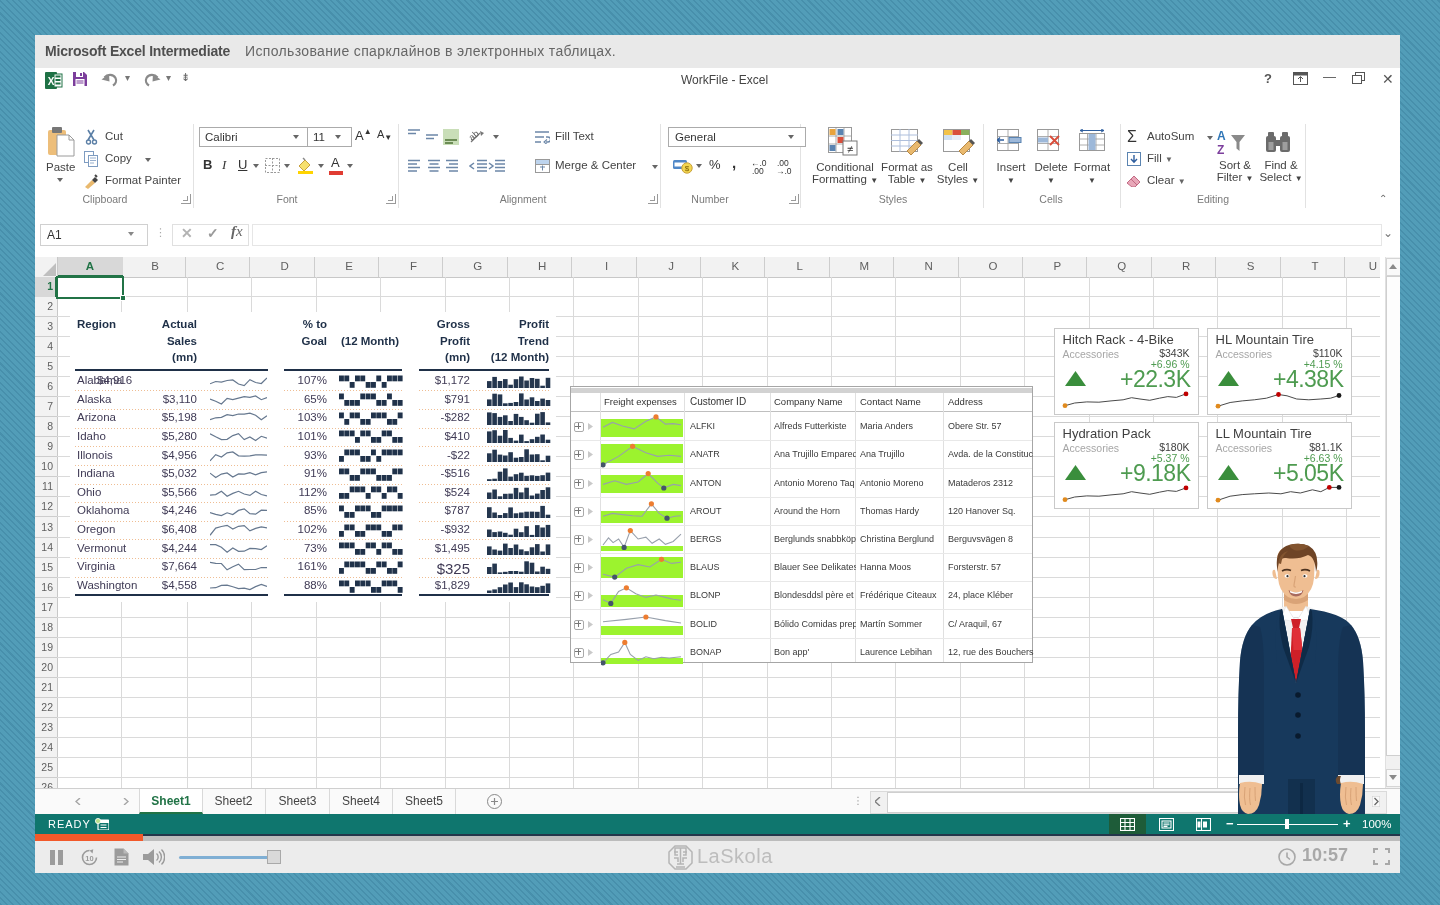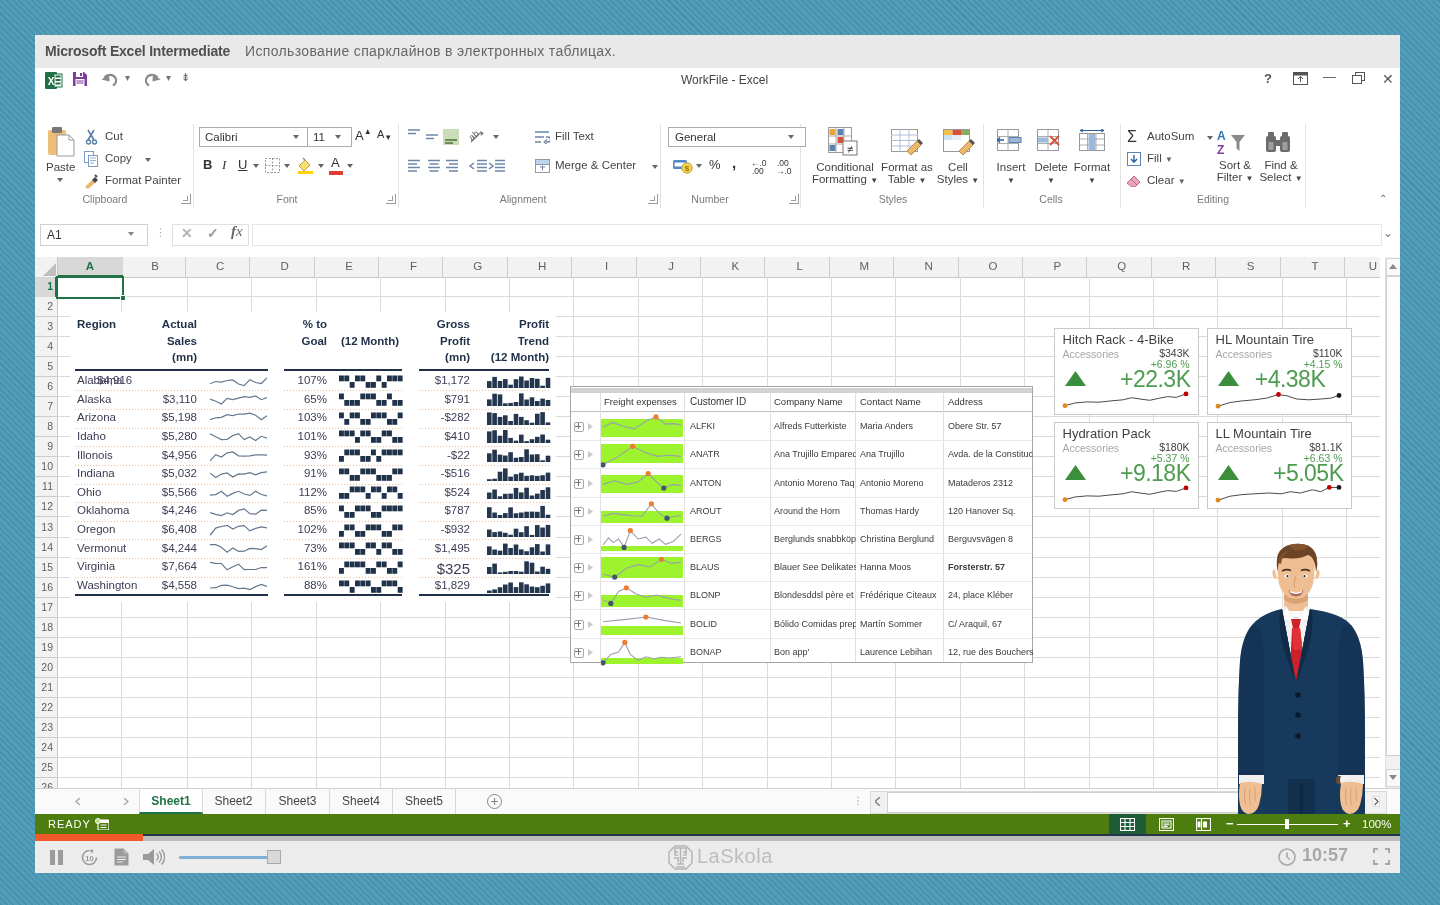--- a/index.html
+++ b/index.html
@@ -28,21 +28,21 @@
   .combo{position:absolute;border:1px solid #ABABAB;background:#fff;font-size:11.5px;color:#333;}
   .cardown{position:absolute;width:0;height:0;border-left:3.5px solid transparent;border-right:3.5px solid transparent;border-top:4px solid #666;}
   
   #fbar{position:absolute;left:0;top:177px;width:100%;height:40px;background:#fff;}
   
   #grid{position:absolute;left:0;top:222px;width:1365px;height:531px;background:#fff;overflow:hidden;}
   
   #sheetbar{position:absolute;left:0;top:753px;width:100%;height:26px;background:#FAFAFA;border-top:1px solid #CFCFCF;}
   .stab{position:absolute;top:0;height:25px;line-height:25px;font-size:12px;color:#444;text-align:center;border-right:1px solid #D9D9D9;}
   
-  #sbar{position:absolute;left:0;top:779px;width:100%;height:20px;background:#4d7c0f;color:#fff;}
+  #sbar{position:absolute;left:0;top:779px;width:100%;height:20px;background:#0f766e;color:#fff;}
   
   #progress{position:absolute;left:0;top:799px;width:100%;height:7px;background:#BCBCBC;}
   
   #controls{position:absolute;left:0;top:806px;width:100%;height:32px;background:#ECECEC;}
 </style>
 </head>
 <body>
 <div id="player">
   <div id="vtitle">
     <span class="t1">Microsoft Excel Intermediate</span>
@@ -978,21 +978,21 @@
         </svg>
         <svg class="abs" style="left:566px;top:297.0px" width="82" height="27">
           <rect x="0" y="3" width="82" height="21" fill="#9CF32E"></rect>
           <polyline points="2.0,20.2 13.7,23.1 25.4,14.2 37.1,10.6 48.8,13.0 60.5,5.3 70.6,9.4 80.0,8.2" fill="none" stroke="#98A0AC" stroke-width="1.1"></polyline>
           <circle cx="60.5" cy="5.3" r="2.6" fill="#ED7D31"></circle>
           <circle cx="13.7" cy="23.1" r="2.6" fill="#44546A"></circle>
         </svg>
         <span class="abs" style="left:655px;top:305.1px;font-size:9px;color:#3A3A3A;">BLAUS</span>
         <span class="abs" style="left:739px;top:305.1px;font-size:9px;color:#3A3A3A;width:82px;overflow:hidden;white-space:nowrap;">Blauer See Delikatess</span>
         <span class="abs" style="left:825px;top:305.1px;font-size:9px;color:#3A3A3A;width:84px;overflow:hidden;white-space:nowrap;">Hanna Moos</span>
-        <span class="abs" style="left:913px;top:305.1px;font-size:9px;color:#3A3A3A;width:86px;overflow:hidden;white-space:nowrap;font-weight:bold;">Forsterstr. 57</span>
+        <span class="abs" style="left:913px;top:305.1px;font-size:9px;color:#3A3A3A;width:86px;overflow:hidden;white-space:nowrap;">Forsterstr. 57</span>
         <div class="abs" style="left:536px;top:324.2px;width:461px;height:1px;background:#E8E8E8;"></div>
         <div class="abs" style="left:539px;top:334.3px;width:8px;height:8px;border:1px solid #AAA;border-radius:2px;"></div>
         <div class="abs" style="left:540px;top:337.8px;width:6px;height:1px;background:#777;"></div>
         <div class="abs" style="left:542.5px;top:335.3px;width:1px;height:6px;background:#777;"></div>
         <svg class="abs" style="left:553px;top:335.3px" width="5" height="7">
           <path d="M0 0 L5 3.5 L0 7 z" fill="#C9C9C9"></path>
         </svg>
         <svg class="abs" style="left:566px;top:325.2px" width="82" height="27">
           <rect x="0" y="13" width="82" height="12" fill="#9CF32E"></rect>
           <polyline points="2.0,17.8 9.8,21.4 17.6,9.4 25.4,5.8 34.8,11.8 44.9,15.4 55.0,13.0 64.4,15.4 72.2,17.3 80.0,18.3" fill="none" stroke="#98A0AC" stroke-width="1.1"></polyline>
@@ -1054,21 +1054,21 @@
           <circle cx="124" cy="4.9" r="2.4" fill="#C00000"></circle>
         </svg>
         <div class="abs" style="left:1171.5px;top:70.5px;width:145.5px;height:87px;background:#fff;border:1px solid #C9C9C9;box-sizing:border-box;"></div>
         <span class="abs" style="left:1180.5px;top:74.5px;font-size:13px;color:#3F3F3F;">HL Mountain Tire</span>
         <span class="abs" style="left:1180.5px;top:90.5px;font-size:10.5px;color:#A6A6A6;">Accessories</span>
         <span class="abs" style="left:1211.5px;top:89.5px;width:96px;text-align:right;font-size:10.5px;color:#404040;">$110K</span>
         <span class="abs" style="left:1211.5px;top:100.5px;width:96px;text-align:right;font-size:10.5px;color:#4E9B50;">+4.15 %</span>
         <svg class="abs" style="left:1182.5px;top:113.5px" width="21" height="15">
           <path d="M10.5 0 L21 15 L0 15 z" fill="#3A8E3C"></path>
         </svg>
-        <span class="abs" style="left:1201.5px;top:108.5px;width:107px;text-align:center;font-size:23px;letter-spacing:-0.5px;color:#4E9B50;">+4.38K</span>
+        <span class="abs" style="left:1201.5px;top:108.5px;width:107px;text-align:right;font-size:23px;letter-spacing:-0.5px;color:#4E9B50;">+4.38K</span>
         <svg class="abs" style="left:1179.5px;top:131.5px" width="130" height="21">
           <polyline points="3.0,17.2 15.1,13.5 27.2,11.9 39.3,10.8 51.4,9.2 63.5,5.5 72.0,6.8 81.7,10.0 93.8,10.8 105.8,10.0 115.5,9.2 124.0,6.5" fill="none" stroke="#4A4A4A" stroke-width="1"></polyline>
           <circle cx="3" cy="17.2" r="2.4" fill="#E08A1E"></circle>
           <circle cx="63.5" cy="5.5" r="2.4" fill="#C00000"></circle>
           <circle cx="124" cy="6.5" r="2.4" fill="#1A1A1A"></circle>
         </svg>
         <div class="abs" style="left:1018.5px;top:165px;width:145.5px;height:87px;background:#fff;border:1px solid #C9C9C9;box-sizing:border-box;"></div>
         <span class="abs" style="left:1027.5px;top:169px;font-size:13px;color:#3F3F3F;">Hydration Pack</span>
         <span class="abs" style="left:1027.5px;top:185px;font-size:10.5px;color:#A6A6A6;">Accessories</span>
         <span class="abs" style="left:1058.5px;top:184px;width:96px;text-align:right;font-size:10.5px;color:#404040;">$180K</span>

